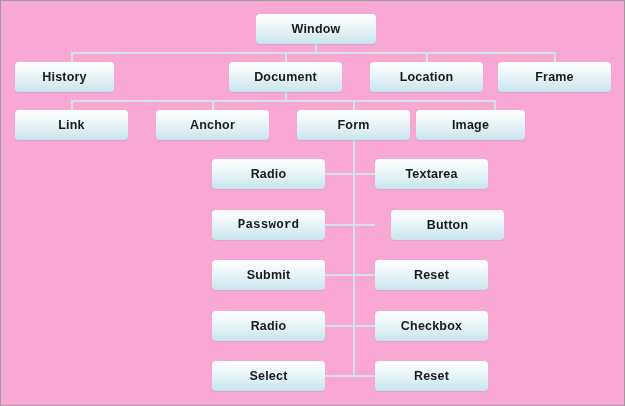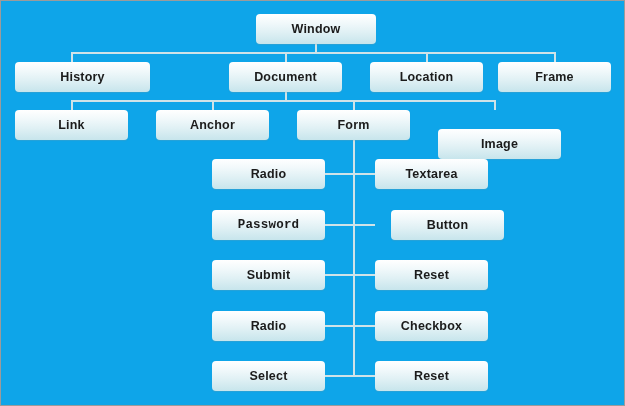--- a/index.html
+++ b/index.html
@@ -12,21 +12,21 @@
     background: #ffffff;
     font-family: "Liberation Sans", sans-serif;
     overflow: hidden;
   }
   #diagram {
     position: relative;
     width: 625px;
     height: 406px;
     box-sizing: border-box;
     border: 1px solid #9b9b9b;
-    background: #0ea5e9;
+    background: #f9a8d4;
   }
   .node {
     position: absolute;
     box-sizing: border-box;
     display: flex;
     align-items: center;
     justify-content: center;
     font-size: 12.5px;
     font-weight: bold;
     color: #1b1b1b;
@@ -66,42 +66,42 @@
     <div class="connector h" style="left: 352px; top: 223px; width: 22px; background: rgb(207, 227, 232);"></div>
     <div class="connector h" style="left: 324px; top: 273px; width: 28px; background: rgb(207, 227, 232);"></div>
     <div class="connector h" style="left: 352px; top: 273px; width: 22px; background: rgb(207, 227, 232);"></div>
     <div class="connector h" style="left: 324px; top: 324px; width: 28px; background: rgb(207, 227, 232);"></div>
     <div class="connector h" style="left: 352px; top: 324px; width: 22px; background: rgb(207, 227, 232);"></div>
     <div class="connector h" style="left: 324px; top: 374px; width: 28px; background: rgb(207, 227, 232);"></div>
     <div class="connector h" style="left: 352px; top: 374px; width: 22px; background: rgb(207, 227, 232);"></div>
     <div class="node" style="left: 255px; top: 13px; width: 120px; height: 30px;">
       <span>Window</span>
     </div>
-    <div class="node" style="left: 14px; top: 61px; width: 135px; height: 30px;">
+    <div class="node" style="left: 14px; top: 61px; width: 99px; height: 30px;">
       <span>History</span>
     </div>
     <div class="node" style="left: 228px; top: 61px; width: 113px; height: 30px;">
       <span>Document</span>
     </div>
     <div class="node" style="left: 369px; top: 61px; width: 113px; height: 30px;">
       <span>Location</span>
     </div>
     <div class="node" style="left: 497px; top: 61px; width: 113px; height: 30px;">
       <span>Frame</span>
     </div>
     <div class="node" style="left: 14px; top: 109px; width: 113px; height: 30px;">
       <span>Link</span>
     </div>
     <div class="node" style="left: 155px; top: 109px; width: 113px; height: 30px;">
       <span>Anchor</span>
     </div>
     <div class="node" style="left: 296px; top: 109px; width: 113px; height: 30px;">
       <span>Form</span>
     </div>
-    <div class="node" style="left: 437px; top: 109px; width: 123px; height: 30px; margin-top: 19px;">
+    <div class="node" style="left: 415px; top: 109px; width: 109px; height: 30px;">
       <span>Image</span>
     </div>
     <div class="node" style="left: 211px; top: 158px; width: 113px; height: 30px;">
       <span>Radio</span>
     </div>
     <div class="node" style="left: 374px; top: 158px; width: 113px; height: 30px;">
       <span>Textarea</span>
     </div>
     <div class="node" style="left: 211px; top: 209px; width: 113px; height: 30px; font-family: Liberation Mono, monospace;">
       <span>Password</span>

